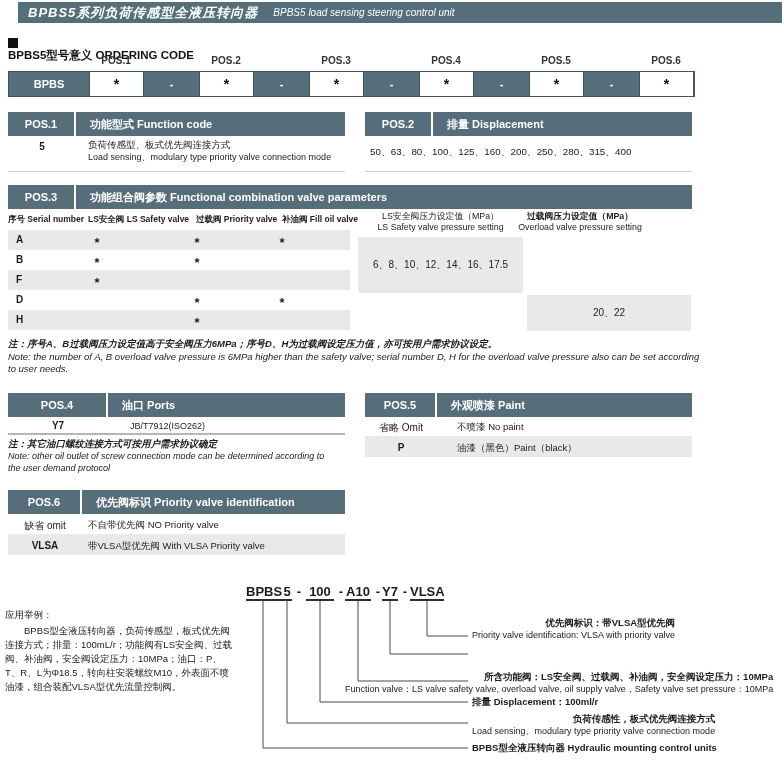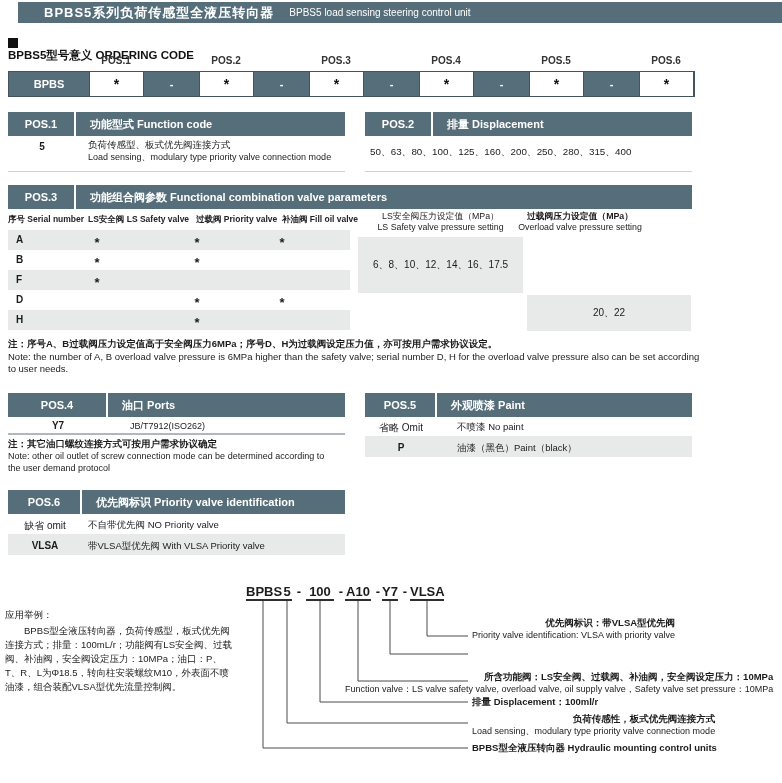--- a/index.html
+++ b/index.html
@@ -7,21 +7,21 @@
     --alt:#e8e9e9;
     --ink:#1b1b1b;
   }
   html,body{margin:0;padding:0;background:#fff;}
   #page{
     position:relative;width:782px;height:783px;background:#fff;overflow:hidden;
     font-family:"Liberation Sans","DejaVu Sans",sans-serif;color:var(--ink);
   }
   
   .titlebar{position:absolute;left:18px;top:2px;width:764px;height:21px;background:var(--dark);
-    display:flex;align-items:center;padding-left:26px;box-sizing:border-box;color:#fff;white-space:nowrap;}
+    display:flex;align-items:center;padding-left:10px;box-sizing:border-box;color:#fff;white-space:nowrap;font-style:italic;}
   .titlebar .cn{font-size:13px;font-weight:bold;letter-spacing:1px;}
   .titlebar .en{font-size:10px;margin-left:15px;}
   
   .sechead{position:absolute;left:8px;top:38px;display:flex;align-items:flex-start;font-weight:bold;font-size:11.5px;color:#111;flex-direction:column;}
   .sq{width:10px;height:10px;background:#111;margin-right:6px;display:inline-block;}
   
   .poslab{position:absolute;top:55px;width:60px;text-align:center;font-size:10px;font-weight:bold;color:#333;}
   
   .ordrow{position:absolute;left:8px;top:71px;height:24px;display:flex;border:1px solid #44545c;box-sizing:content-box;}
   .ordrow .cell{height:24px;display:flex;align-items:center;justify-content:center;font-size:11px;box-sizing:border-box;}
@@ -39,21 +39,21 @@
   .desc .en{font-size:9px;font-weight:normal;}
   
   .p3col{position:absolute;top:214px;font-size:8.5px;font-weight:bold;color:#222;white-space:nowrap;}
   .p3row{position:absolute;left:8px;width:342px;height:20px;}
   .p3row.alt{background:var(--alt);}
   .p3row .serial{position:absolute;left:8px;width:20px;line-height:20px;font-size:10px;font-weight:bold;}
   .p3row .star{position:absolute;width:30px;text-align:center;font-size:13px;font-weight:bold;line-height:25px;}
   .s-ls{left:74px;} .s-ov{left:174px;} .s-fill{left:259px;}
   .p3rh{position:absolute;top:211px;text-align:center;font-size:8.8px;line-height:11px;}
   .p3box{position:absolute;background:var(--alt);display:flex;align-items:center;justify-content:center;font-size:10px;}
-  .note{position:absolute;font-size:9.5px;line-height:12px;}
+  .note{position:absolute;font-size:9.5px;line-height:12px;font-style:italic;}
   .note.cn{font-weight:bold;}
   
   .intro{position:absolute;left:5px;top:608px;width:228px;font-size:9.5px;line-height:14px;}
   .intro .t{margin-bottom:2px;}
   .intro .b{text-indent:2em;}
   .codeline{position:absolute;left:0;top:584px;width:782px;height:17px;}
   .seg{position:absolute;top:0;height:15px;text-align:center;font-weight:bold;font-size:13px;}
   .su{border-bottom:2px solid #2e2e2e;}
   .leads{position:absolute;left:0;top:0;width:782px;height:783px;pointer-events:none;}
   .callout{position:absolute;left:472px;white-space:nowrap;}

